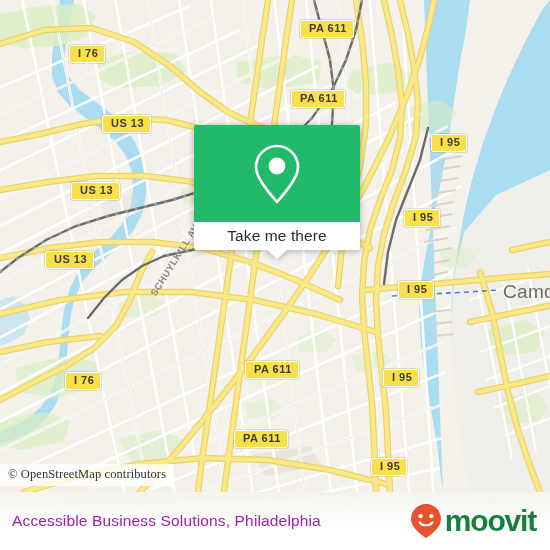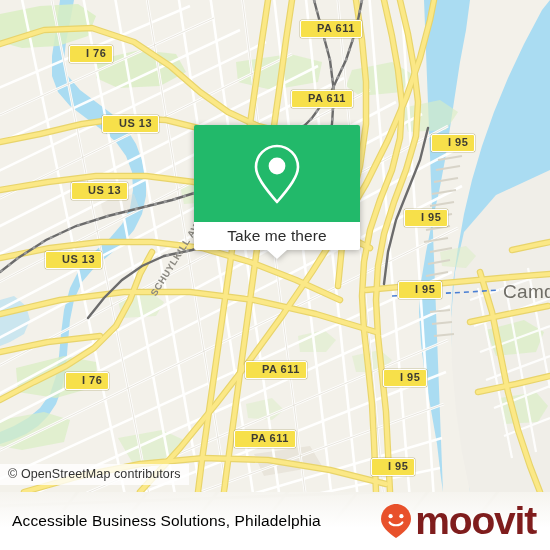--- a/index.html
+++ b/index.html
@@ -18,21 +18,21 @@
   
   .shield{
     position:absolute;
     background:#f7e04a;
     border:1.5px solid #ffffff;
     border-radius:2px;
     color:#3d3b34;
     font-weight:bold;
     font-size:11px;
     letter-spacing:.5px;
-    padding:1px 6px 2px 16px;
+    padding:1px 6px 2px 8px;
     line-height:13px;
     white-space:nowrap;
     box-shadow:0 0 0 .5px rgba(160,150,90,.55);
     font-family:"Liberation Sans", sans-serif;
   }
 
   .placelabel{
     position:absolute;
     color:#6f6d66;
     font-size:19px;
@@ -75,42 +75,43 @@
     border-top:9px solid #ffffff;
   }
 
   
   #attribution{
     position:absolute;left:0;top:464px;
     background:rgba(255,255,255,.78);
     padding:3px 8px 4px 8px;
     font-size:12.5px;color:#333333;
     letter-spacing:.1px;
+    font-family:Liberation Serif, serif;
   }
 
   
   #bottombar{
     position:absolute;left:0;top:492px;width:550px;height:58px;
     background:#ffffff;overflow:hidden;
   }
   #bottombar-fade{
     position:absolute;left:0;top:0;width:550px;height:58px;
     background:linear-gradient(to bottom,rgba(244,242,236,.85),rgba(255,255,255,1) 62%);
   }
   #bottombar-ghost{position:absolute;left:0;top:-16px;opacity:.5;}
   #title{
     position:absolute;left:12px;top:50%;transform:translateY(-50%);
-    font-size:15.5px;color:#000000;letter-spacing:.15px;white-space:nowrap;
+    font-size:15.5px;color:#a21caf;letter-spacing:.15px;white-space:nowrap;
   }
   #brand{
     position:absolute;right:14px;top:50%;transform:translateY(-50%);
     display:flex;align-items:center;gap:2px;
   }
   #brand-word{
-    font-size:39px;font-weight:bold;color:#7f1d1d;letter-spacing:-1.2px;
+    font-size:30px;font-weight:bold;color:#15803d;letter-spacing:-1.2px;
     line-height:30px;
   }
 </style>
 </head>
 <body>
 
 <div id="app">
 
   <div id="map-canvas">
 

